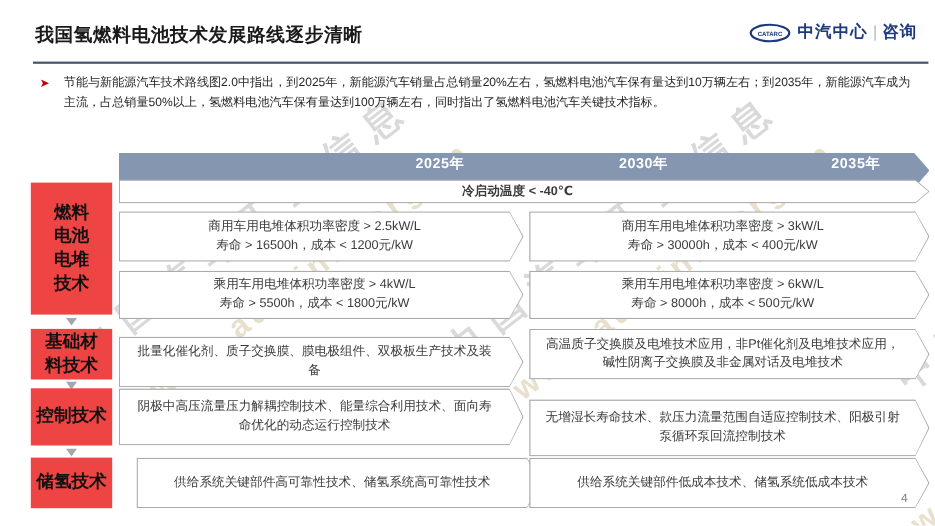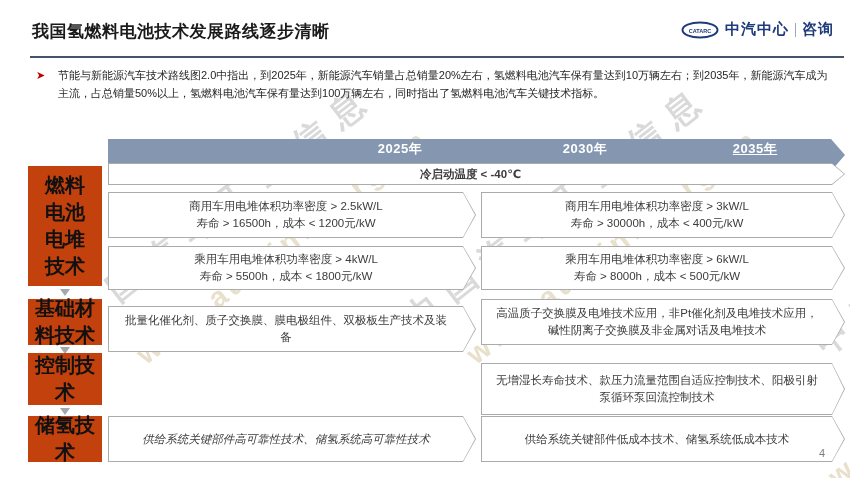--- a/index.html
+++ b/index.html
@@ -31,23 +31,23 @@
   
   .pg { position:absolute; background:#ababab;
         clip-path:polygon(0 0, calc(100% - 13px) 0, 100% 50%, calc(100% - 13px) 100%, 0 100%); }
   .pg-in { position:absolute; inset:1px; background:#ffffff;
            clip-path:polygon(0 0, calc(100% - 12px) 0, 100% 50%, calc(100% - 12px) 100%, 0 100%);
            display:flex; flex-direction:column; align-items:center; justify-content:center;
            text-align:center; font-size:11.5px; color:#3b3b3b; line-height:1.45;
            padding:1px 24px 1px 12px; box-sizing:border-box; }
 
   
-  .cat { position:absolute; left:28px; width:74px; background:#c2410c;
+  .cat { position:absolute; left:28px; width:74px; background:#ef4444;
          display:flex; flex-direction:column; align-items:center; justify-content:center;
-         font-size:20px; font-weight:700; color:#111111; line-height:1.35; text-align:center; }
+         font-size:16px; font-weight:700; color:#111111; line-height:1.35; text-align:center; }
   .down-arrow { position:absolute; left:60px; width:0; height:0;
                 border-left:5px solid transparent; border-right:5px solid transparent;
                 border-top:7px solid #a3a8ae; }
 
   
   .wm { position:absolute; pointer-events:none; white-space:nowrap; transform-origin:0 0; transform:rotate(-38deg); }
   .wm-cn { font-size:34px; letter-spacing:13px; color:rgba(130,130,130,0.30); font-weight:700; }
   .wm-url { font-size:29px; letter-spacing:4px; color:rgba(186,158,100,0.33); font-weight:700; }
 
   .page-num { position:absolute; left:819px; top:447px; font-size:11px; color:#7f7f7f; }
@@ -77,21 +77,21 @@
   <div class="hr-line"></div>
 
   <div class="intro">
     <span class="bullet">➤</span>
     <span class="txt">节能与新能源汽车技术路线图2.0中指出，到2025年，新能源汽车销量占总销量20%左右，氢燃料电池汽车保有量达到10万辆左右；到2035年，新能源汽车成为主流，占总销量50%以上，氢燃料电池汽车保有量达到100万辆左右，同时指出了氢燃料电池汽车关键技术指标。</span>
   </div>
 
   <div class="band">
     <span class="yr" style="left:292px;">2025年</span>
     <span class="yr" style="left:477px;">2030年</span>
-    <span class="yr" style="left:647px;text-decoration:underline;">2035年</span>
+    <span class="yr" style="left:670px;">2035年</span>
   </div>
 
   <div class="pg" style="left:108px; top:163px; width:737px; height:22px;font-weight:bold;">
     <div class="pg-in">
         <span>冷启动温度 &lt; -40℃</span>
       </div>
   </div>
 
   <div class="pg" style="left:108px; top:192px; width:368px; height:46px;">
     <div class="pg-in">
@@ -123,27 +123,32 @@
     <div class="pg-in">
         <span>批量化催化剂、质子交换膜、膜电极组件、双极板生产技术及装备</span>
       </div>
   </div>
   <div class="pg" style="left:481px; top:299px; width:364px; height:46px;">
     <div class="pg-in">
         <span>高温质子交换膜及电堆技术应用，非Pt催化剂及电堆技术应用，碱性阴离子交换膜及非金属对话及电堆技术</span>
       </div>
   </div>
 
+  <div class="pg" style="left:108px; top:353px; width:368px; height:52px;">
+    <div class="pg-in">
+        <span>阴极中高压流量压力解耦控制技术、能量综合利用技术、面向寿命优化的动态运行控制技术</span>
+      </div>
+  </div>
   <div class="pg" style="left:481px; top:363px; width:364px; height:52px;">
     <div class="pg-in">
         <span>无增湿长寿命技术、款压力流量范围自适应控制技术、阳极引射泵循环泵回流控制技术</span>
       </div>
   </div>
 
-  <div class="pg" style="left:108px; top:416px; width:368px; height:46px;font-style:italic;">
+  <div class="pg" style="left:124px; top:416px; width:368px; height:46px;">
     <div class="pg-in">
         <span>供给系统关键部件高可靠性技术、储氢系统高可靠性技术</span>
       </div>
   </div>
   <div class="pg" style="left:481px; top:416px; width:364px; height:46px;">
     <div class="pg-in">
         <span>供给系统关键部件低成本技术、储氢系统低成本技术</span>
       </div>
   </div>
 

